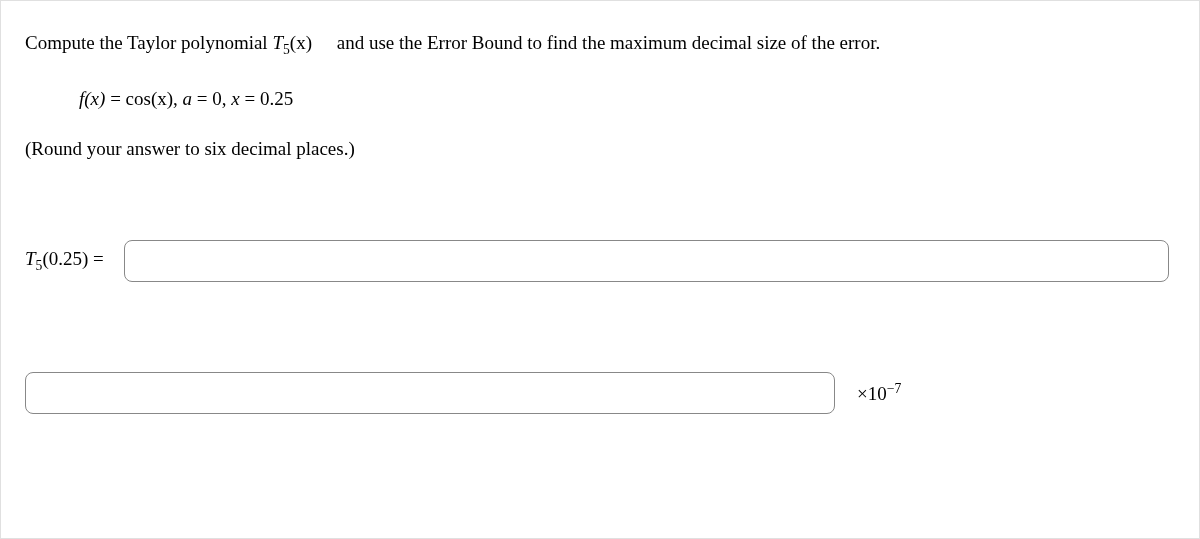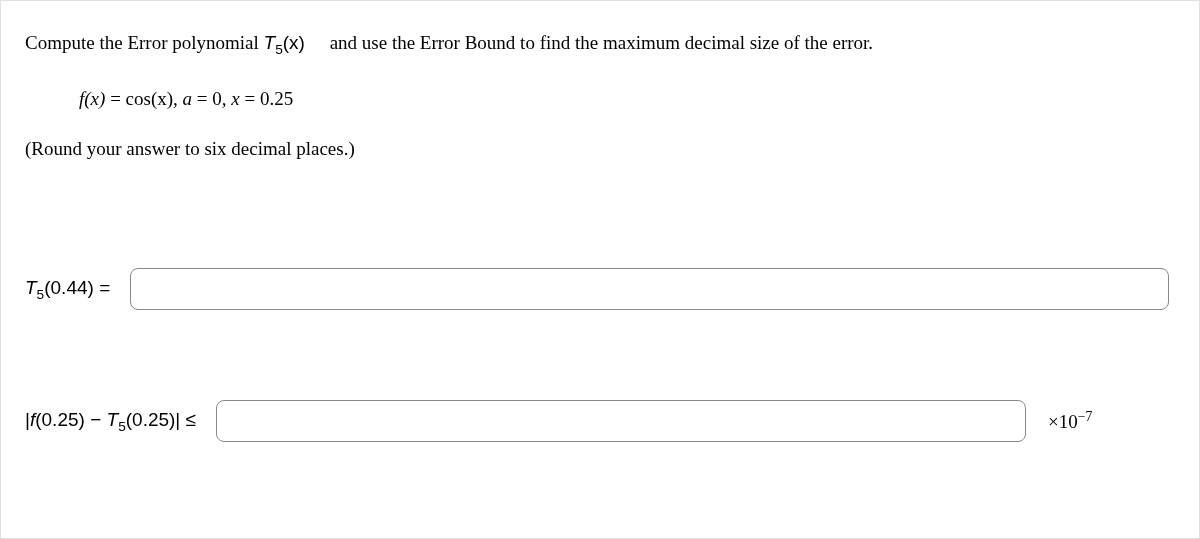--- a/index.html
+++ b/index.html
@@ -21,32 +21,32 @@
       margin-bottom: 28px;
       line-height: 1.5;
     }
     .formula-line {
       margin-left: 54px;
       margin-bottom: 28px;
       font-style: italic;
       font-family: 'Times New Roman', serif;
     }
     .round-text {
-      margin-bottom: 108px;
+      margin-bottom: 80px;
     }
     .answer-row {
       display: flex;
       align-items: center;
       margin-bottom: 90px;
     }
     .answer-row:last-child {
       margin-bottom: 0;
     }
     .math-label {
-      font-family: Liberation Sans, sans-serif;
+      font-family: Liberation Serif, serif;
       white-space: nowrap;
       padding-right: 20px;
     }
     .input-box {
       border: 1px solid #888;
       border-radius: 8px;
       height: 42px;
       padding: 4px 8px;
       font-size: 17px;
       font-family: inherit;
@@ -67,31 +67,30 @@
     
     .mi { font-style: italic; }
     .sub { font-size: 0.72em; vertical-align: sub; }
     .sup { font-size: 0.72em; vertical-align: super; }
     .upright { font-style: normal; }
   </style>
 </head>
 <body>
 
 <div class="question-text">
-  <span>Compute the Error polynomial </span><span class="math-label"><span class="mi">T</span><span class="sub">5</span><span>(x)</span></span><span> and use the Error Bound to find the maximum decimal size of the error.</span>
+  <span>Compute the Taylor polynomial </span><span class="math-label"><span class="mi">T</span><span class="sub">5</span><span>(x)</span></span><span> and use the Error Bound to find the maximum decimal size of the error.</span>
 </div>
 
 <div class="formula-line">
   <span class="mi">f(x)</span><span class="upright"> = </span><span class="upright">cos</span><span class="upright">(x), </span><span class="mi">a</span><span class="upright"> = 0, </span><span class="mi">x</span><span class="upright"> = 0.25</span>
 </div>
 
 <div class="round-text">(Round your answer to six decimal places.)</div>
 
 <div class="answer-row">
-  <span class="math-label"><span class="mi">T</span><span class="sub">5</span><span>(0.44) = </span></span>
+  <span class="math-label"><span class="mi">T</span><span class="sub">5</span><span>(0.25) = </span></span>
   <input type="text" class="input-box input-wide" value="" style="">
 </div>
 
 <div class="answer-row">
-  <span class="math-label"><span>|</span><span class="mi">f</span><span>(0.25) − </span><span class="mi">T</span><span class="sub">5</span><span>(0.25)| ≤ </span></span>
   <input type="text" class="input-box input-medium" value="" style="">
   <span class="suffix"><span>×10</span><span class="sup">−7</span></span>
 </div>
 
 </body></html>

